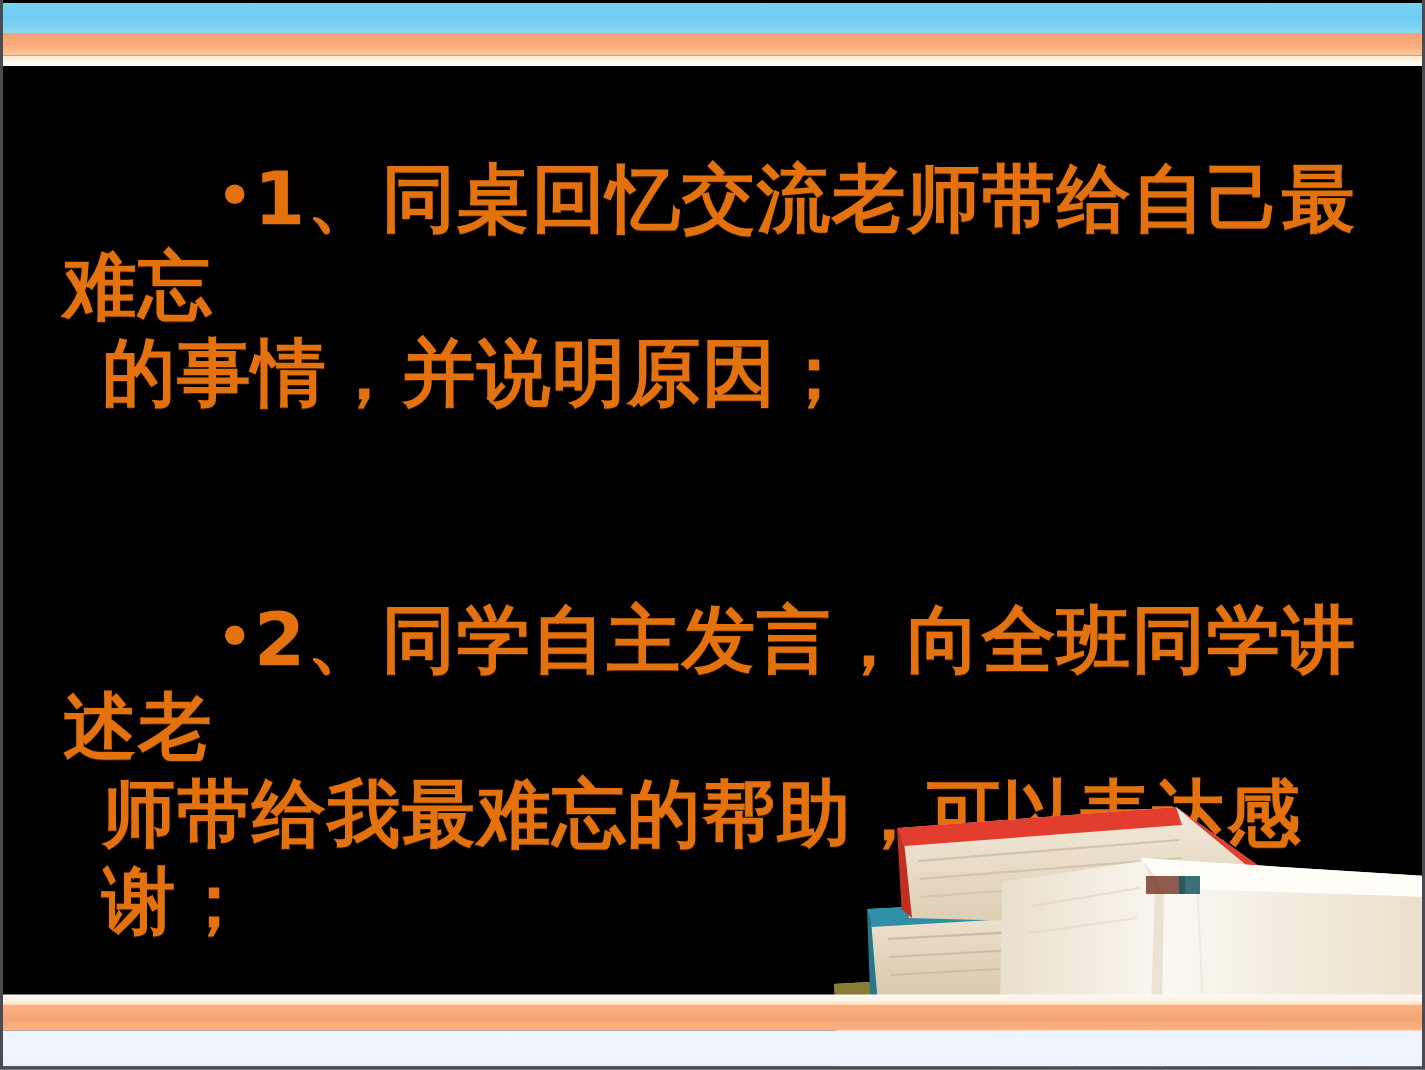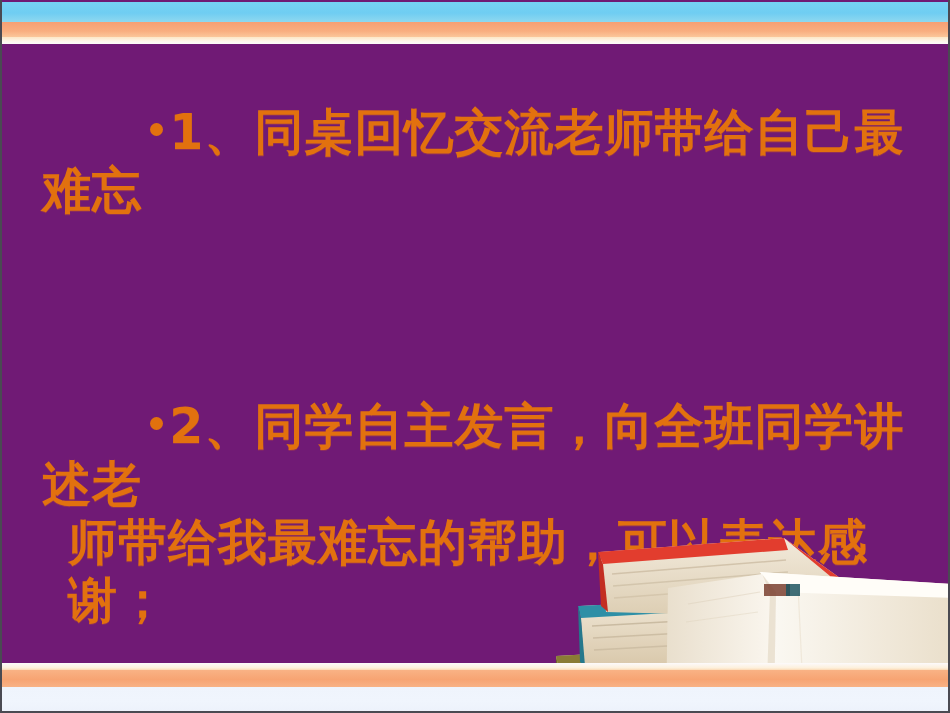--- a/index.html
+++ b/index.html
@@ -5,21 +5,21 @@
   html, body {
     margin: 0;
     padding: 0;
     background: #ffffff;
   }
   .slide {
     position: relative;
     width: 950px;
     height: 713px;
     overflow: hidden;
-    background: #701a75;
+    background: #000000;
     box-sizing: border-box;
     border-left: 2px solid #4a4a52;
     border-right: 2px solid #4a4a52;
     border-bottom: 2px solid #4a4a52;
     font-family: "DejaVu Sans", "Liberation Sans", sans-serif;
   }
 
   
   .top-bands {
     position: absolute;
@@ -123,21 +123,21 @@
 
   <div class="top-bands">
     <div class="band-blue"></div>
     <div class="band-orange"></div>
     <div class="band-fade"></div>
   </div>
 
   <div class="content">
 
     <div class="bullet-line item item-1">
-      <span class="dot"></span><span>1、</span><span>同桌回忆交流老师带给自己最难忘</span><br>
+      <span class="dot"></span><span>1、</span><span>同桌回忆交流老师带给自己最难忘</span><br><span style="padding-left:26px">的事情，并说明原因；</span>
     </div>
 
     <div class="bullet-line item item-2">
       <span class="dot"></span><span>2、</span><span>同学自主发言，向全班同学讲述老</span><br><span style="padding-left:26px">师带给我最难忘的帮助，可以表达感</span><br><span style="padding-left:26px">谢；</span>
     </div>
 
     <div class="bullet-line item item-3">
       <br>
     </div>
 

